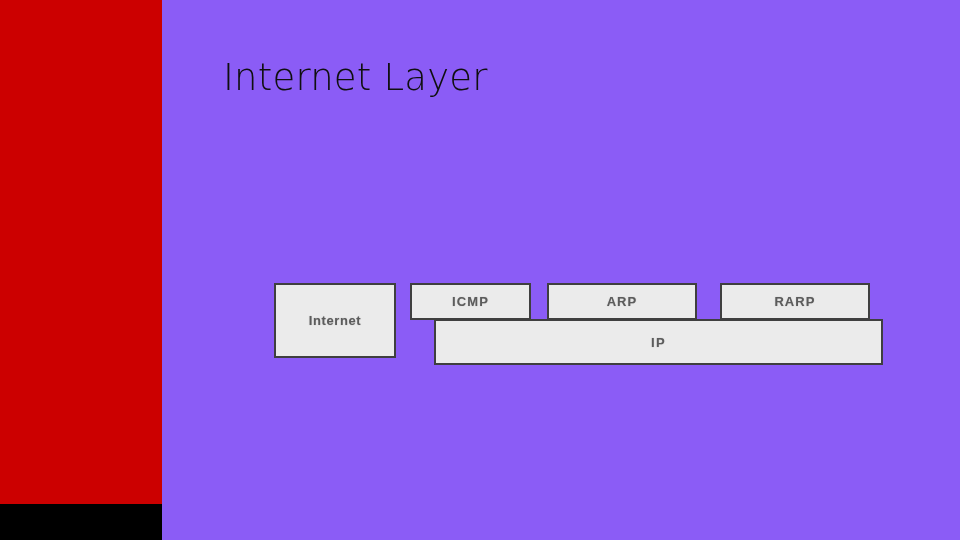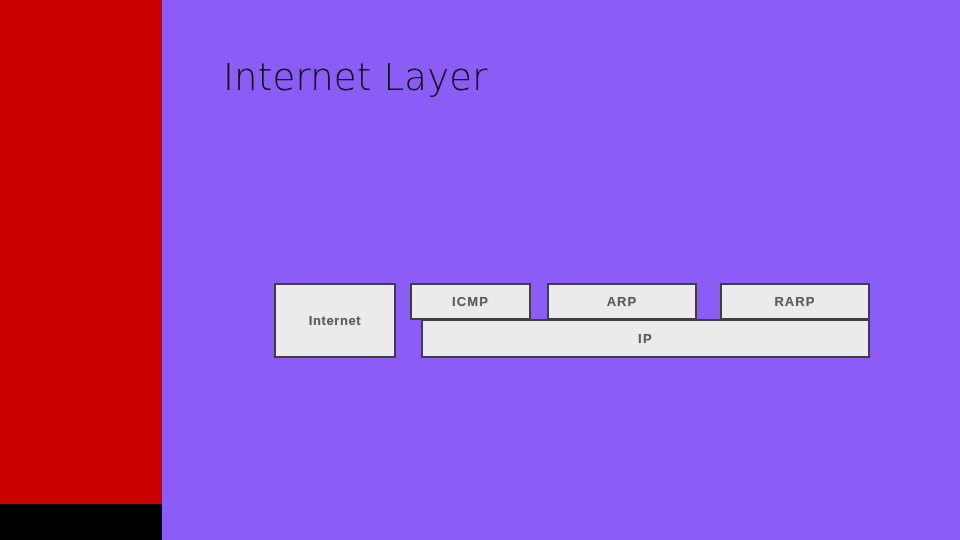--- a/index.html
+++ b/index.html
@@ -75,21 +75,21 @@
     text-shadow: 0 0 1px rgba(120,120,120,0.55);
     white-space: nowrap;
     -webkit-font-smoothing: none;
   }
 
   
   #box-internet { left: 274px; top: 283px; width: 122px; height: 75px; }
   #box-icmp     { left: 410px; top: 283px; width: 121px; height: 37px; }
   #box-arp      { left: 547px; top: 283px; width: 150px; height: 37px; }
   #box-rarp     { left: 720px; top: 283px; width: 150px; height: 37px; }
-  #box-ip       { left: 421px; top: 319px; width: 449px; height: 39px; }
+  #box-ip       { left: 434px; top: 319px; width: 449px; height: 46px; }
 
   #box-internet .dlabel { letter-spacing: 0.6px; }
   #box-ip .dlabel { letter-spacing: 1.3px; }
 </style>
 </head>
 <body>
 
 <div id="slide">
 
   <div class="side-bar-red"></div>

